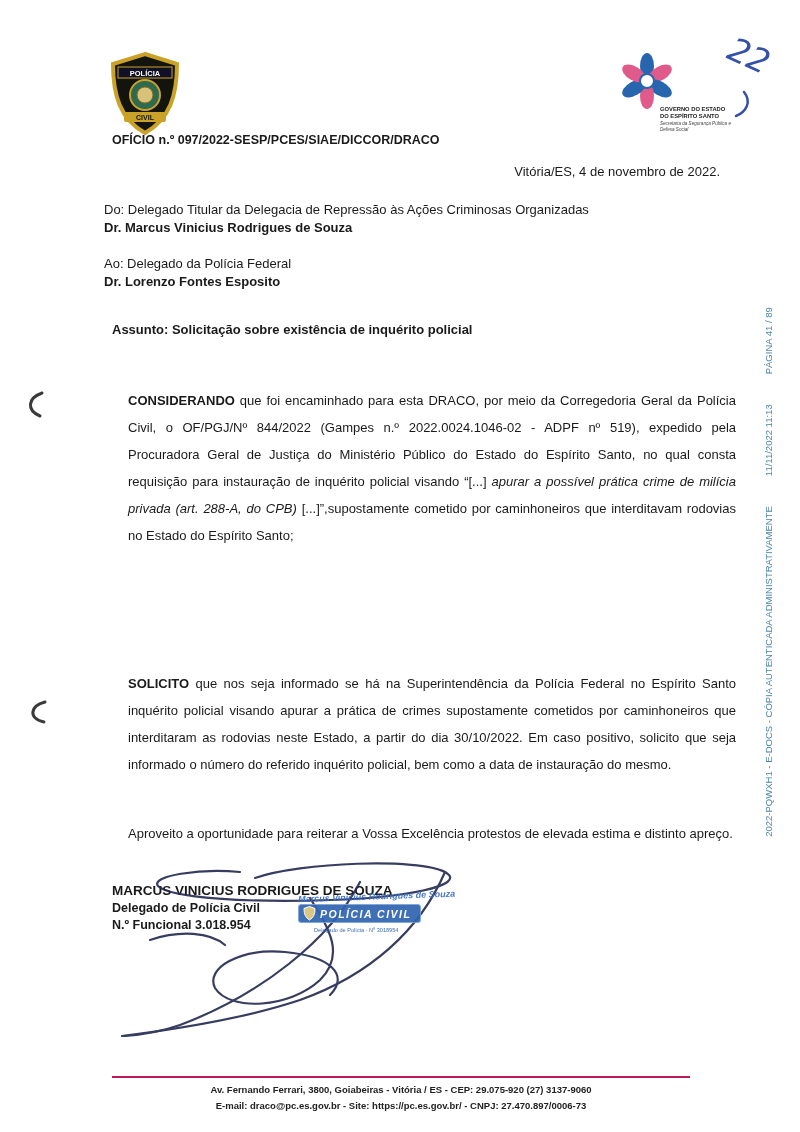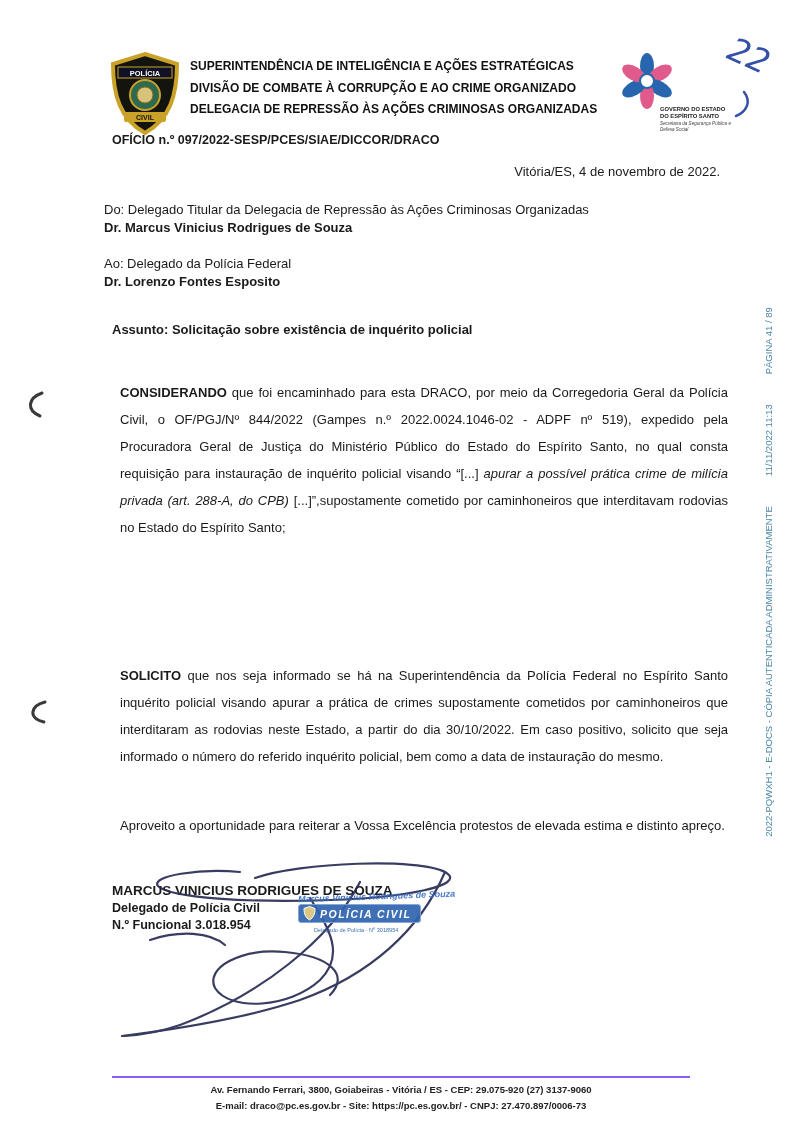--- a/index.html
+++ b/index.html
@@ -19,37 +19,37 @@
   .dateline{position:absolute;left:112px;top:164px;width:608px;font-size:13px;text-align:right;}
 
   .addr{position:absolute;left:104px;width:620px;font-size:13px;line-height:17.5px;}
   .addr .bold{font-weight:bold;}
   .from-block{top:201px;}
   .to-block{top:255px;}
 
   .subject{position:absolute;left:112px;top:322px;width:608px;font-size:13px;font-weight:bold;}
 
   .para{position:absolute;left:112px;width:608px;font-size:13px;line-height:27px;
-        text-align:justify;margin:8px;}
+        text-align:justify;margin:16px;}
   .para .lead{font-weight:bold;}
 
   
   .sig-block{position:absolute;left:112px;top:882px;width:360px;font-size:13.5px;
              font-weight:bold;line-height:17.5px;}
   .sig-block .l2,.sig-block .l3{font-size:12.5px;}
 
   .stamp{position:absolute;left:298px;top:891px;width:180px;opacity:.92;z-index:6;}
   .stamp-name{font-size:9px;font-style:italic;font-weight:bold;color:#3a6fc4;transform:rotate(-2deg);white-space:nowrap;}
   .stamp-band{display:inline-flex;align-items:center;gap:4px;background:var(--stamp-blue,#2f64b0);
               border:1.5px solid #7aa0d4;border-radius:3px;padding:1px 9px 1px 4px;margin-top:3px;}
   .stamp-org{color:#fff;font-weight:bold;font-style:italic;font-size:10.5px;letter-spacing:1.5px;white-space:nowrap;}
   .stamp-sub{font-size:5.6px;color:var(--stamp-blue,#2f64b0);margin-top:2px;margin-left:16px;white-space:nowrap;}
 
   
-  .footer{position:absolute;left:112px;top:1076px;width:578px;border-top:2px solid #8b5cf6;
+  .footer{position:absolute;left:112px;top:1076px;width:578px;border-top:2px solid #be185d;
           text-align:center;color:#222;}
   .footer .f1{margin-top:6px;font-size:9.5px;font-weight:bold;}
   .footer .f2{margin-top:5px;font-size:9.5px;font-weight:bold;}
 
   
   .vstrip{position:absolute;left:468px;top:565px;width:600px;height:14px;
           transform:rotate(-90deg);display:flex;justify-content:center;align-items:center;gap:30px;
           font-size:9.5px;color:var(--sidebar-text,#4a86a8);white-space:nowrap;z-index:3;}
 
   
@@ -68,25 +68,20 @@
       <path d="M39 4 L71 14 C71 45 64 69 39 83 C14 69 7 45 7 14 Z" fill="#14140f" stroke="#c9a227" stroke-width="4"></path>
       <rect x="12" y="17" width="54" height="11" fill="#101026" stroke="#c9a227" stroke-width="1"></rect>
       <text x="39" y="25.5" text-anchor="middle" font-size="7.5" font-weight="bold" fill="#ffffff" font-family="Liberation Sans, sans-serif">POLÍCIA</text>
       <circle cx="39" cy="45" r="15" fill="#2d6a4f" stroke="#c9a227" stroke-width="2"></circle>
       <circle cx="39" cy="45" r="8" fill="#d8c27a" stroke="#8a6d1d" stroke-width="1"></circle>
       <rect x="18" y="62" width="42" height="10" rx="2" fill="#c9a227"></rect>
       <text x="39" y="70" text-anchor="middle" font-size="7" font-weight="bold" fill="#14140f" font-family="Liberation Sans, sans-serif">CIVIL</text>
     </svg>
   </div>
 
-  <div class="org-lines">
-    <div class="org-line">SUPERINTENDÊNCIA DE INTELIGÊNCIA E AÇÕES ESTRATÉGICAS</div>
-    <div class="org-line">DIVISÃO DE COMBATE À CORRUPÇÃO E AO CRIME ORGANIZADO</div>
-    <div class="org-line">DELEGACIA DE REPRESSÃO ÀS AÇÕES CRIMINOSAS ORGANIZADAS</div>
-  </div>
 
   <div class="seal-right">
     <svg width="58" height="58" viewBox="0 0 58 58">
       <g>
         <ellipse cx="29" cy="14" rx="7" ry="13" fill="#2766ae"></ellipse>
         <g transform="rotate(60 29 29)">
             <ellipse cx="29" cy="14" rx="7" ry="13" fill="#e05a8c"></ellipse>
           </g>
         <g transform="rotate(120 29 29)">
             <ellipse cx="29" cy="14" rx="7" ry="13" fill="#2766ae"></ellipse>

